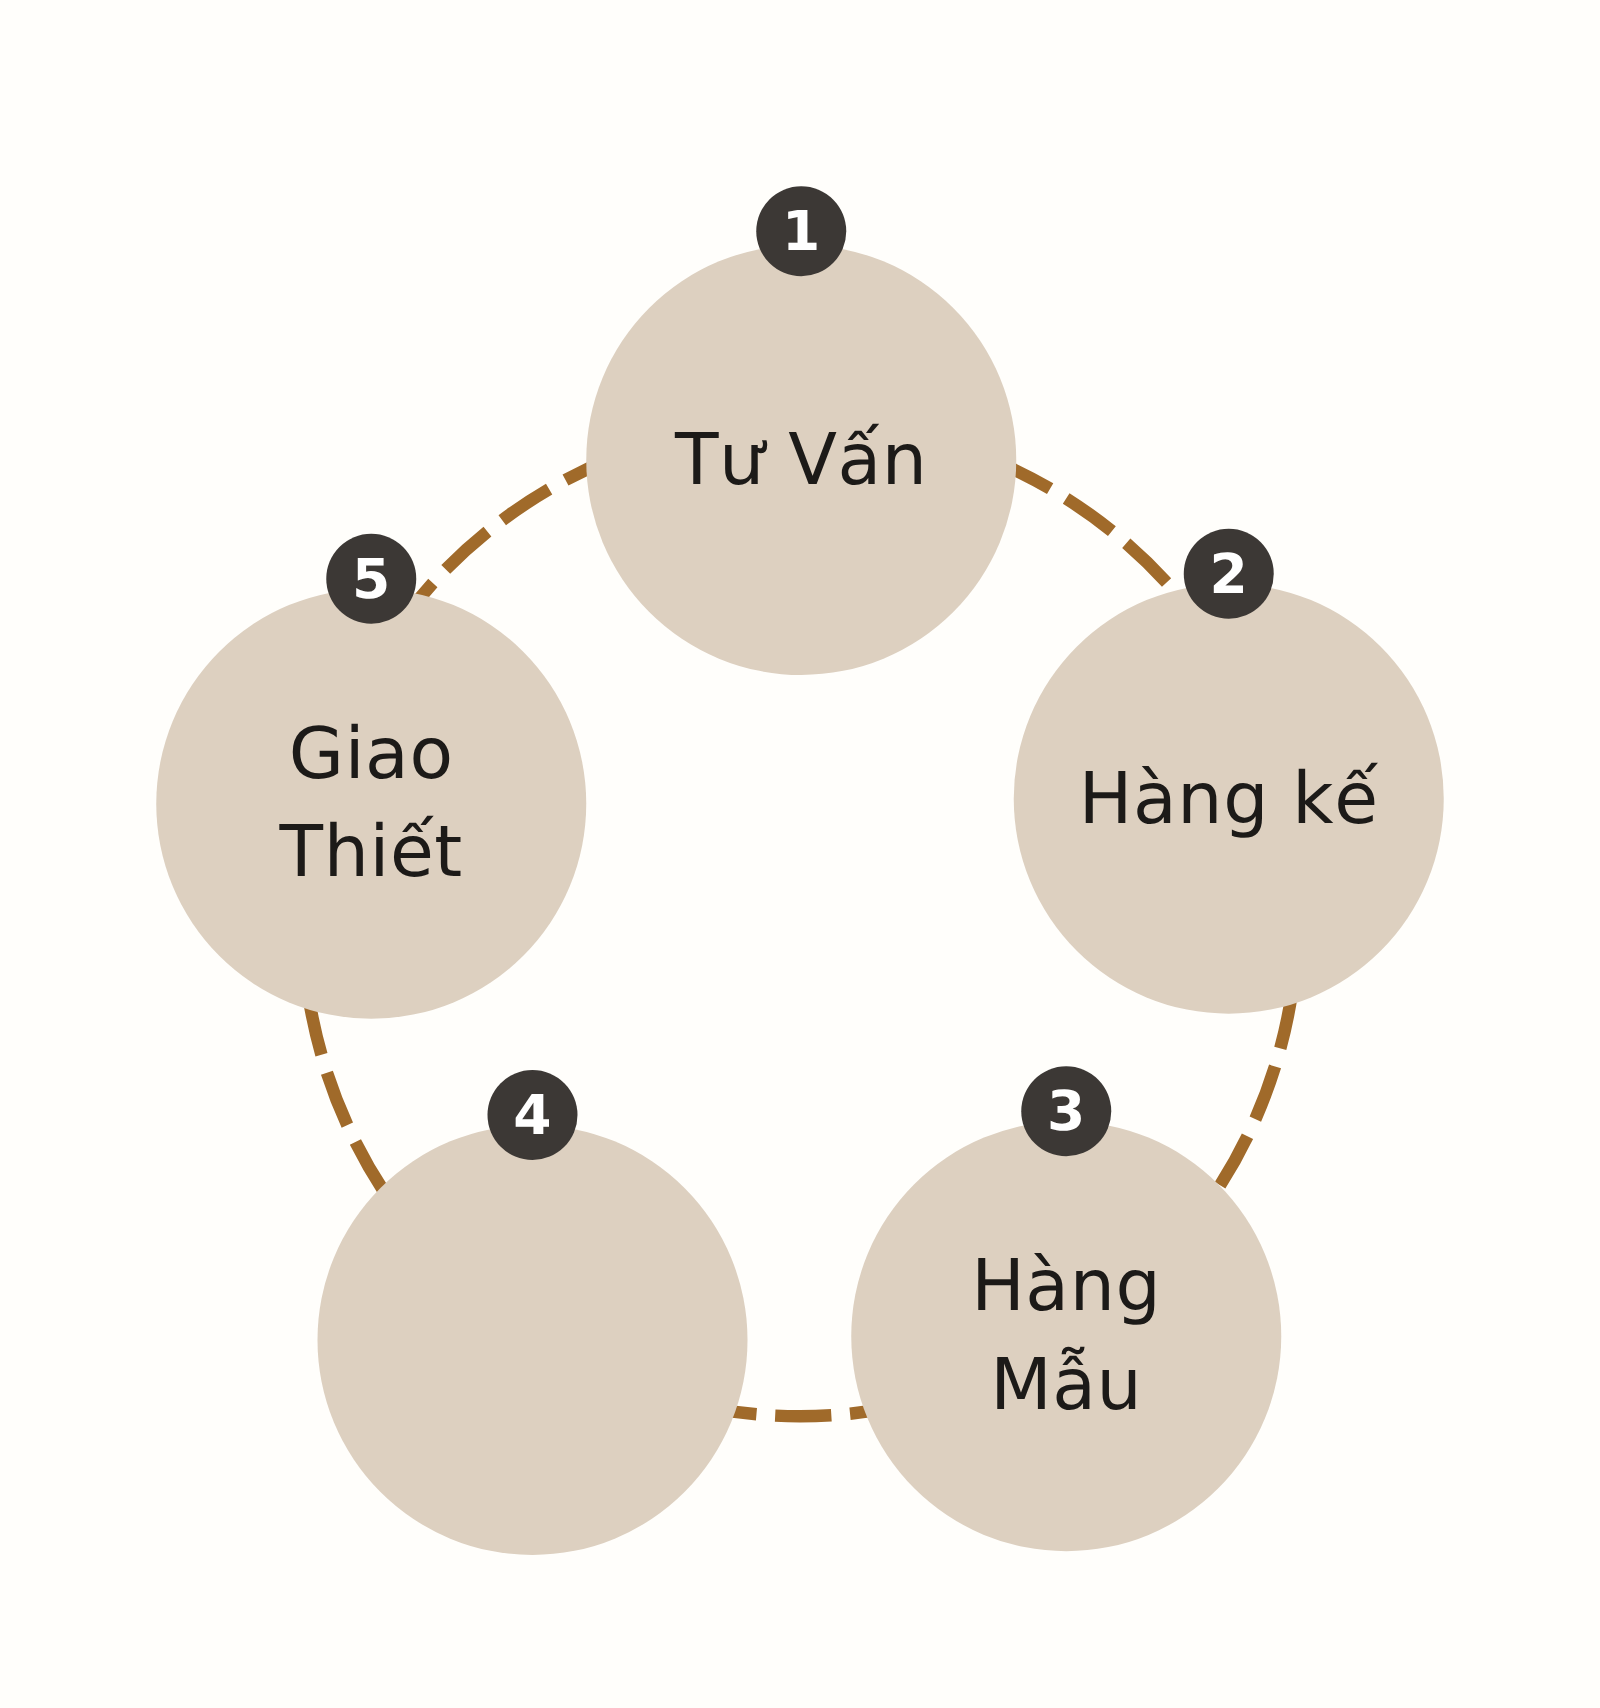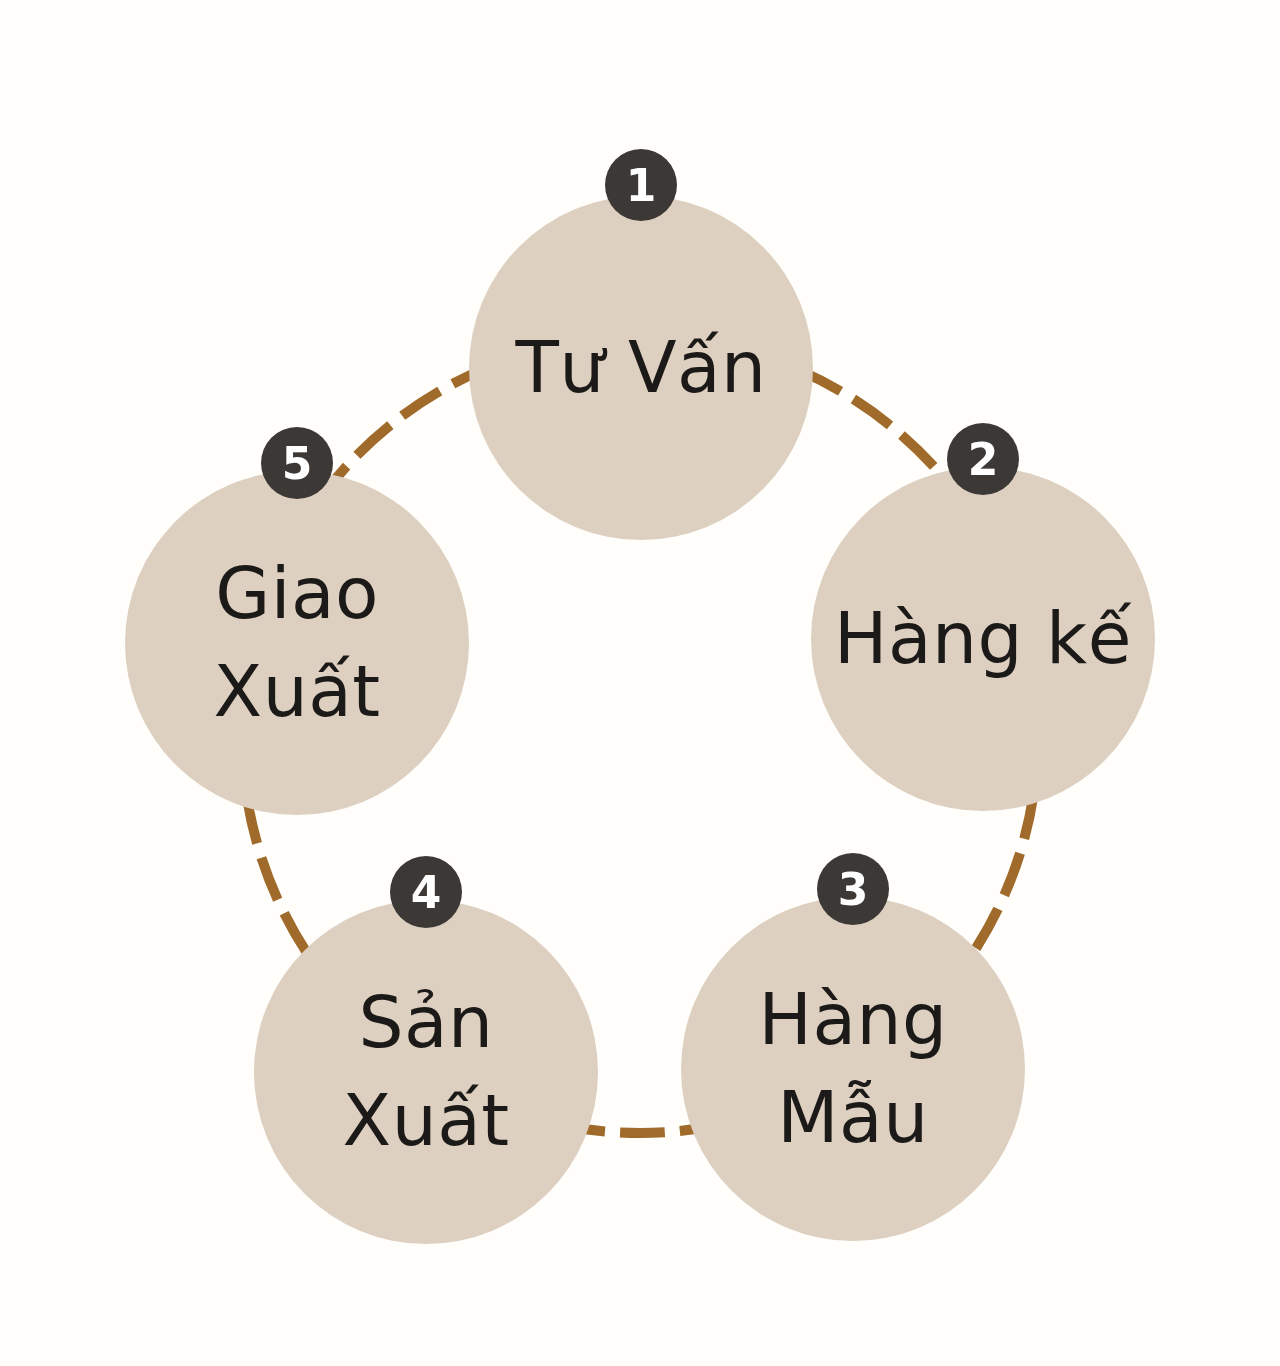--- a/index.html
+++ b/index.html
@@ -41,21 +41,21 @@
     position: absolute;
     width: 344px;
     height: 344px;
     border-radius: 50%;
     background: var(--circle-fill);
     display: flex;
     align-items: center;
     justify-content: center;
   }
   .node .label {
-    font-size: 71px;
+    font-size: 57px;
     line-height: 1.38;
     color: var(--label-text);
     text-align: center;
     white-space: pre-line;
     letter-spacing: 0.5px;
   }
   .badge {
     position: absolute;
     left: 50%;
     top: -44px;
@@ -100,23 +100,21 @@
   </div>
 
   <div class="node node-3">
     <div class="badge">3</div>
     <div class="label">Hàng
 Mẫu</div>
   </div>
 
   <div class="node node-4">
     <div class="badge">4</div>
-    <div class="label">Sản
-Xuất</div>
   </div>
 
   <div class="node node-5">
     <div class="badge">5</div>
     <div class="label">Giao
-Xuất</div>
+Thiết</div>
   </div>
 
 </div>
 
 </body></html>

